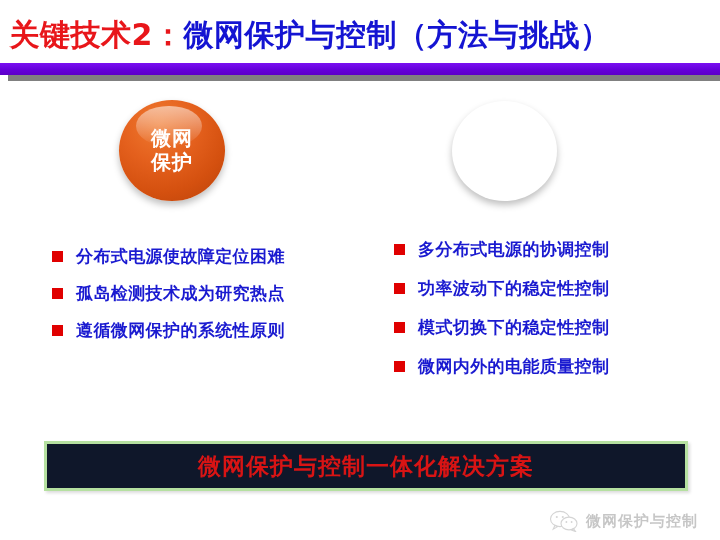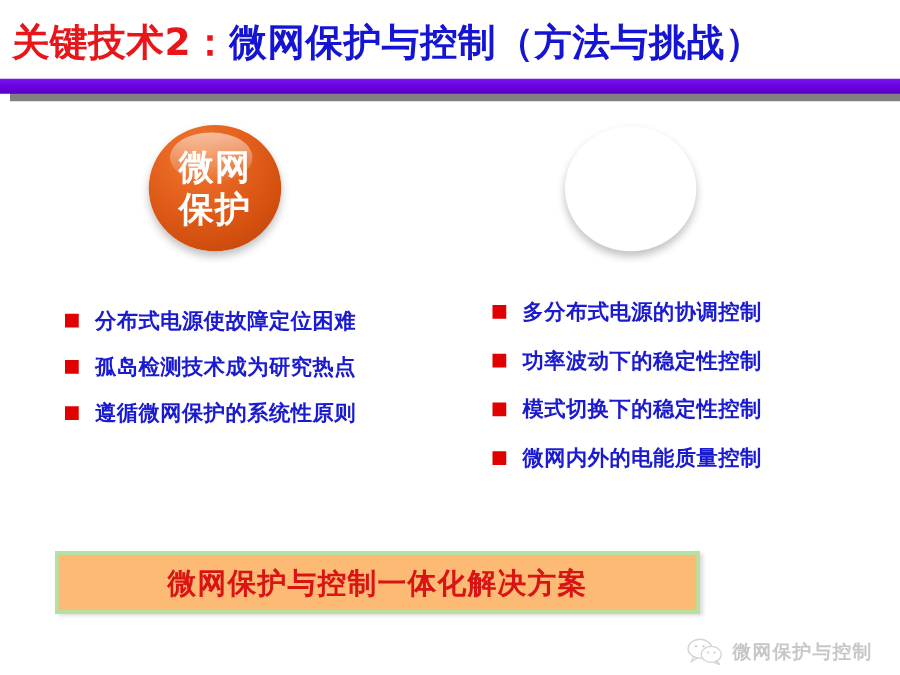--- a/index.html
+++ b/index.html
@@ -62,21 +62,21 @@
   
   .sphere {
     position: absolute;
     border-radius: 50%;
     display: flex;
     flex-direction: column;
     align-items: center;
     justify-content: center;
     color: #ffffff;
     font-weight: bold;
-    font-size: 28px;
+    font-size: 20px;
     line-height: 1.18;
     text-align: center;
     font-family: "DejaVu Sans", "Liberation Sans", sans-serif;
     letter-spacing: 1px;
   }
   .sphere::after {
     content: "";
     position: absolute;
     left: 16%;
     top: 6%;
@@ -129,23 +129,23 @@
     font-weight: bold;
     letter-spacing: 0.4px;
     font-family: "DejaVu Sans", "Liberation Sans", sans-serif;
   }
 
   
   #conclusion-box {
     position: absolute;
     left: 44px;
     top: 441px;
-    width: 516px;
+    width: 644px;
     height: 50px;
-    background: #fdba74;
+    background: #0f172a;
     border: 3px solid #b5e0a0;
     box-sizing: border-box;
     display: flex;
     align-items: center;
     justify-content: center;
     box-shadow: 2px 2px 3px rgba(0,0,0,0.14);
   }
   #conclusion-text {
     color: #d91414;
     font-size: 23px;

